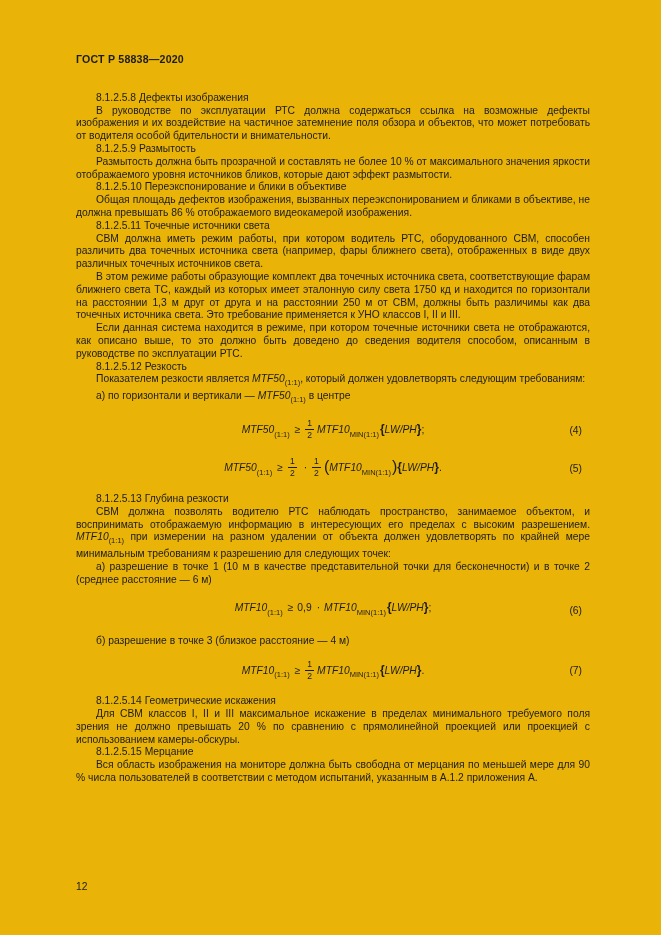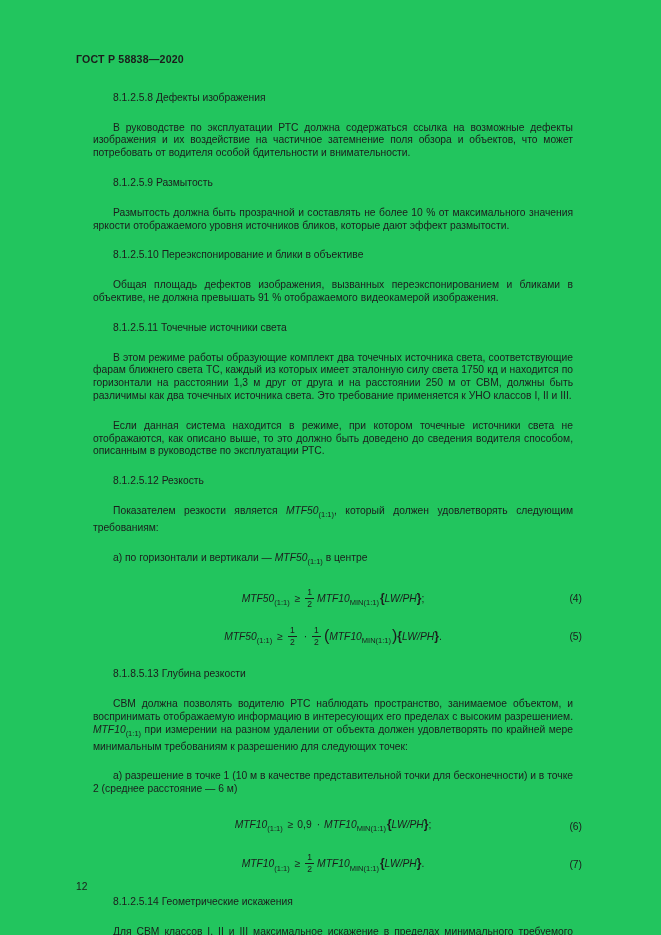--- a/index.html
+++ b/index.html
@@ -1,36 +1,36 @@
 <!DOCTYPE html>
 <html lang="ru"><head>
 <meta charset="utf-8">
 <style>
   html, body { margin: 0; padding: 0; background: #ffffff; }
   .page {
     position: relative;
     width: 661px;
     height: 935px;
-    background: #22c55e;
+    background: #eab308;
     box-sizing: border-box;
     padding: 53px 71px 0 76px;
     font-family: "Liberation Sans", sans-serif;
     font-size: 10.3px;
     line-height: 12.8px;
     color: #1c1c1c;
     overflow: hidden;
   }
   .doc-header {
     font-weight: bold;
     font-size: 10.6px;
     letter-spacing: 0.2px;
     margin-bottom: 26px;
   }
   .content { text-align: justify; }
-  .block { text-indent: 20px; margin: 17px; }
+  .block { text-indent: 20px; margin: 0; }
   .it { font-style: italic; }
   .subsc { font-size: 7.5px; vertical-align: -3px; }
 
   
   .formula-row {
     position: relative;
     display: flex;
     justify-content: center;
     align-items: center;
     height: 28px;
@@ -69,42 +69,44 @@
 <body>
 
 <div class="page">
   <div class="doc-header">ГОСТ Р 58838—2020</div>
   <div class="content">
       <div class="block heading"><span>8.1.2.5.8 Дефекты изображения</span></div>
       <div class="block para"><span>В руководстве по эксплуатации РТС должна содержаться ссылка на возможные дефекты изображения и их воздействие на частичное затемнение поля обзора и объектов, что может потребовать от водителя особой бдительности и внимательности.</span></div>
       <div class="block heading"><span>8.1.2.5.9 Размытость</span></div>
       <div class="block para"><span>Размытость должна быть прозрачной и составлять не более 10 % от максимального значения яркости отображаемого уровня источников бликов, которые дают эффект размытости.</span></div>
       <div class="block heading"><span>8.1.2.5.10 Переэкспонирование и блики в объективе</span></div>
-      <div class="block para"><span>Общая площадь дефектов изображения, вызванных переэкспонированием и бликами в объективе, не должна превышать 91 % отображаемого видеокамерой изображения.</span></div>
+      <div class="block para"><span>Общая площадь дефектов изображения, вызванных переэкспонированием и бликами в объективе, не должна превышать 86 % отображаемого видеокамерой изображения.</span></div>
       <div class="block heading"><span>8.1.2.5.11 Точечные источники света</span></div>
+      <div class="block para"><span>СВМ должна иметь режим работы, при котором водитель РТС, оборудованного СВМ, способен различить два точечных источника света (например, фары ближнего света), отображенных в виде двух различных точечных источников света.</span></div>
       <div class="block para"><span>В этом режиме работы образующие комплект два точечных источника света, соответствующие фарам ближнего света ТС, каждый из которых имеет эталонную силу света 1750 кд и находится по горизонтали на расстоянии 1,3 м друг от друга и на расстоянии 250 м от СВМ, должны быть различимы как два точечных источника света. Это требование применяется к УНО классов I, II и III.</span></div>
       <div class="block para"><span>Если данная система находится в режиме, при котором точечные источники света не отображаются, как описано выше, то это должно быть доведено до сведения водителя способом, описанным в руководстве по эксплуатации РТС.</span></div>
       <div class="block heading"><span>8.1.2.5.12 Резкость</span></div>
       <div class="block para"><span>Показателем резкости является </span><span class="it">MTF50</span><span class="subsc">(1:1)</span><span>, который должен удовлетворять следующим требованиям:</span></div>
       <div class="block para"><span>а) по горизонтали и вертикали — </span><span class="it">MTF50</span><span class="subsc">(1:1)</span><span> в центре</span></div>
       <div class="formula-row">
         <span class="f-body"><span class="f-var">MTF50</span><span class="f-sub">(1:1)</span><span class="f-op">≥</span><span class="f-frac"><span class="fn">1</span><span class="fd">2</span></span><span class="f-var">MTF10</span><span class="f-sub">MIN(1:1)</span><span class="f-unit"><span class="f-brace">{</span><span class="f-var">LW/PH</span><span class="f-brace">}</span></span><span class="f-txt">;</span></span>
         <span class="f-eqnum">(4)</span>
       </div>
       <div class="formula-row">
         <span class="f-body"><span class="f-var">MTF50</span><span class="f-sub">(1:1)</span><span class="f-op">≥</span><span class="f-frac"><span class="fn">1</span><span class="fd">2</span></span><span class="f-op">·</span><span class="f-frac"><span class="fn">1</span><span class="fd">2</span></span><span class="f-paren">(</span><span class="f-var">MTF10</span><span class="f-sub">MIN(1:1)</span><span class="f-paren">)</span><span class="f-unit"><span class="f-brace">{</span><span class="f-var">LW/PH</span><span class="f-brace">}</span></span><span class="f-txt">.</span></span>
         <span class="f-eqnum">(5)</span>
       </div>
-      <div class="block heading"><span>8.1.8.5.13 Глубина резкости</span></div>
+      <div class="block heading"><span>8.1.2.5.13 Глубина резкости</span></div>
       <div class="block para"><span>СВМ должна позволять водителю РТС наблюдать пространство, занимаемое объектом, и воспринимать отображаемую информацию в интересующих его пределах с высоким разрешением. </span><span class="it">MTF10</span><span class="subsc">(1:1)</span><span> при измерении на разном удалении от объекта должен удовлетворять по крайней мере минимальным требованиям к разрешению для следующих точек:</span></div>
       <div class="block para"><span>а) разрешение в точке 1 (10 м в качестве представительной точки для бесконечности) и в точке 2 (среднее расстояние — 6 м)</span></div>
       <div class="formula-row">
         <span class="f-body"><span class="f-var">MTF10</span><span class="f-sub">(1:1)</span><span class="f-op">≥</span><span class="f-num-val">0,9</span><span class="f-op">·</span><span class="f-var">MTF10</span><span class="f-sub">MIN(1:1)</span><span class="f-unit"><span class="f-brace">{</span><span class="f-var">LW/PH</span><span class="f-brace">}</span></span><span class="f-txt">;</span></span>
         <span class="f-eqnum">(6)</span>
       </div>
+      <div class="block para"><span>б) разрешение в точке 3 (близкое расстояние — 4 м)</span></div>
       <div class="formula-row">
         <span class="f-body"><span class="f-var">MTF10</span><span class="f-sub">(1:1)</span><span class="f-op">≥</span><span class="f-frac"><span class="fn">1</span><span class="fd">2</span></span><span class="f-var">MTF10</span><span class="f-sub">MIN(1:1)</span><span class="f-unit"><span class="f-brace">{</span><span class="f-var">LW/PH</span><span class="f-brace">}</span></span><span class="f-txt">.</span></span>
         <span class="f-eqnum">(7)</span>
       </div>
       <div class="block heading"><span>8.1.2.5.14 Геометрические искажения</span></div>
       <div class="block para"><span>Для СВМ классов I, II и III максимальное искажение в пределах минимального требуемого поля зрения не должно превышать 20 % по сравнению с прямолинейной проекцией или проекцией с использованием камеры-обскуры.</span></div>
       <div class="block heading"><span>8.1.2.5.15 Мерцание</span></div>
       <div class="block para"><span>Вся область изображения на мониторе должна быть свободна от мерцания по меньшей мере для 90 % числа пользователей в соответствии с методом испытаний, указанным в А.1.2 приложения А.</span></div>
     </div>
   <div class="page-number">12</div>

